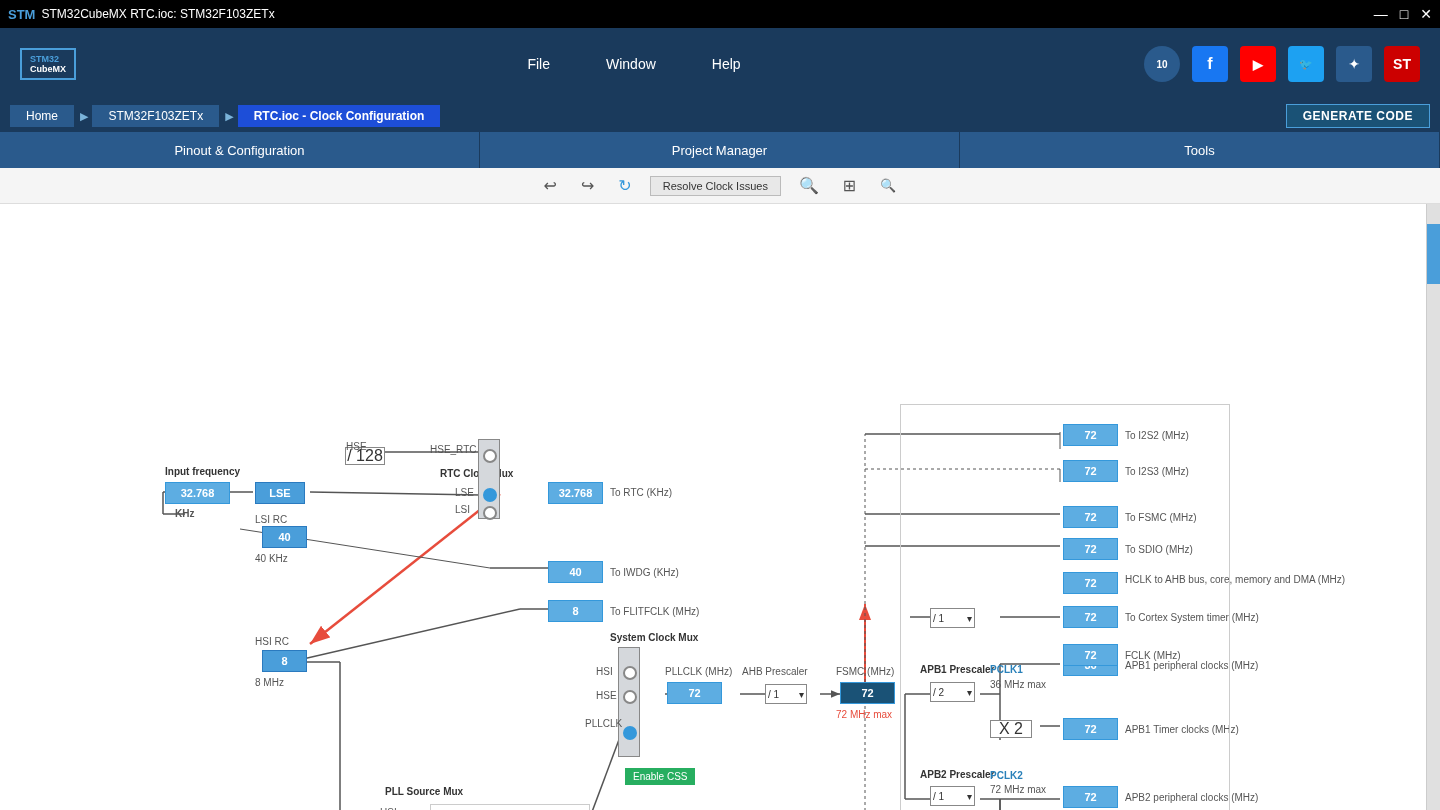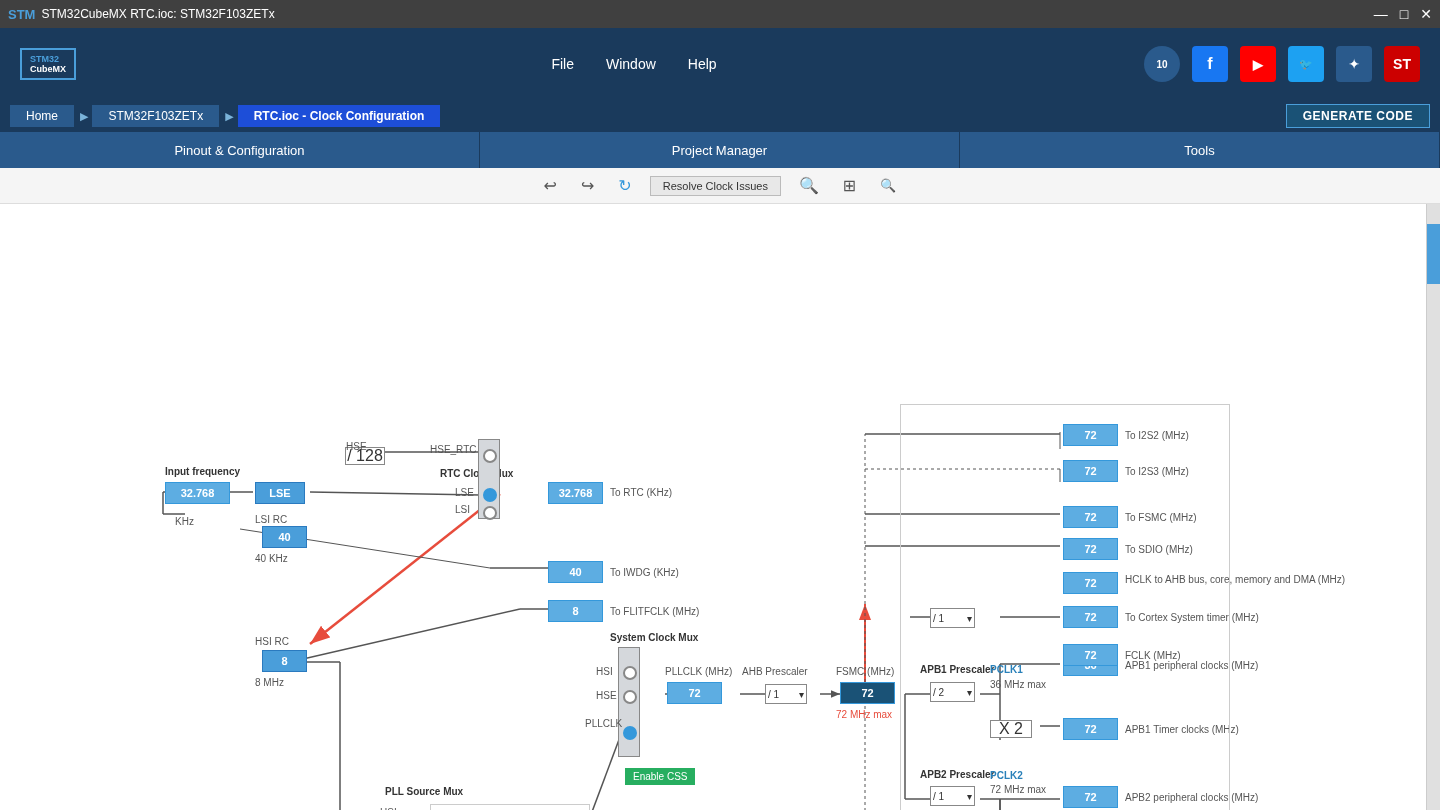--- a/index.html
+++ b/index.html
@@ -1,20 +1,20 @@
 <!DOCTYPE html>
 <html><head>
   <meta charset="utf-8">
   <style>
     * { box-sizing: border-box; margin: 0; padding: 0; }
     body { font-family: Arial, sans-serif; font-size: 11px; background: #f0f0f0; overflow: hidden; width: 1440px; height: 810px; }
 
     
     .title-bar {
-      background: #404040;
+      background: #000000;
       color: white;
       height: 28px;
       display: flex;
       align-items: center;
       justify-content: space-between;
       padding: 0 8px;
       font-size: 12px;
     }
     .title-bar-left { display: flex; align-items: center; gap: 6px; }
     .title-bar-controls { display: flex; gap: 12px; font-size: 14px; }
@@ -22,21 +22,21 @@
     
     .menu-bar {
       background: #1a3a5c;
       height: 72px;
       display: flex;
       align-items: center;
       padding: 0 20px;
       gap: 0;
     }
     .logo-area { display: flex; align-items: center; margin-right: 40px; }
-    .menu-items { display: flex; gap: 32px; flex: 1; justify-content: center; align-items: flex-end; }
+    .menu-items { display: flex; gap: 56px; flex: 1; justify-content: center; align-items: flex-end; }
     .menu-item { color: white; font-size: 14px; cursor: pointer; }
     .menu-icons { display: flex; align-items: center; gap: 12px; }
     .menu-icon-circle { width: 36px; height: 36px; border-radius: 50%; background: #2a5a8c; display: flex; align-items: center; justify-content: center; color: white; font-size: 14px; font-weight: bold; }
 
     
     .breadcrumb-bar {
       background: #1a3a5c;
       height: 32px;
       display: flex;
       align-items: center;
@@ -412,21 +412,21 @@
       <line x1="910" y1="413" x2="960" y2="413" stroke="#555" stroke-width="1.5"></line>
       <line x1="1000" y1="413" x2="1060" y2="413" stroke="#555" stroke-width="1.5"></line>
 
       <line x1="1060" y1="450" x2="1060" y2="450" stroke="#555" stroke-width="1.5"></line>
     </svg>
 
     <div class="label-text bold" style="left:165px; top:262px;">Input frequency</div>
     <div class="value-box" style="left:165px; top:278px; width:65px; height:22px;">
       <span>32.768</span>
     </div>
-    <div class="label-text" style="left:175px; top:312px;">KHz</div>
+    <div class="label-text" style="left:175px; top:304px;font-weight:bold;">KHz</div>
 
     <div class="clock-box" style="left:255px; top:278px; width:50px; height:22px;">
       <span>LSE</span>
     </div>
 
     <div class="label-text" style="left:255px; top:310px;">LSI RC</div>
 
     <div class="clock-box" style="left:262px; top:322px; width:45px; height:22px;">
       <span>40</span>
     </div>

